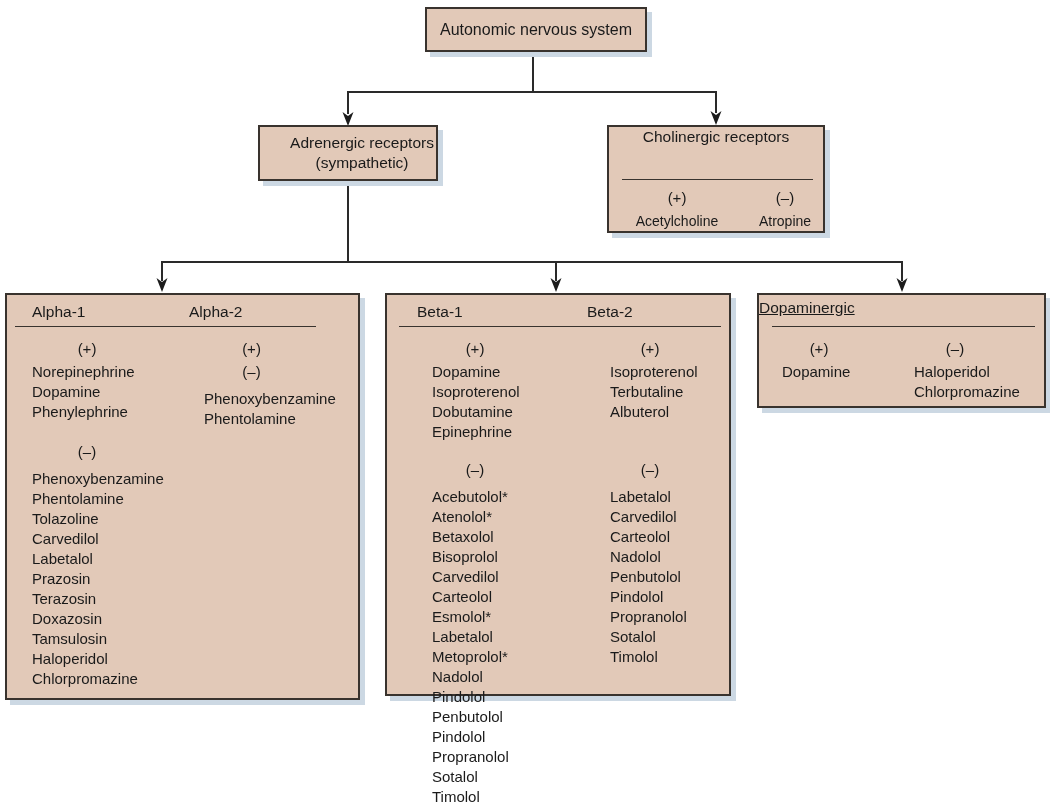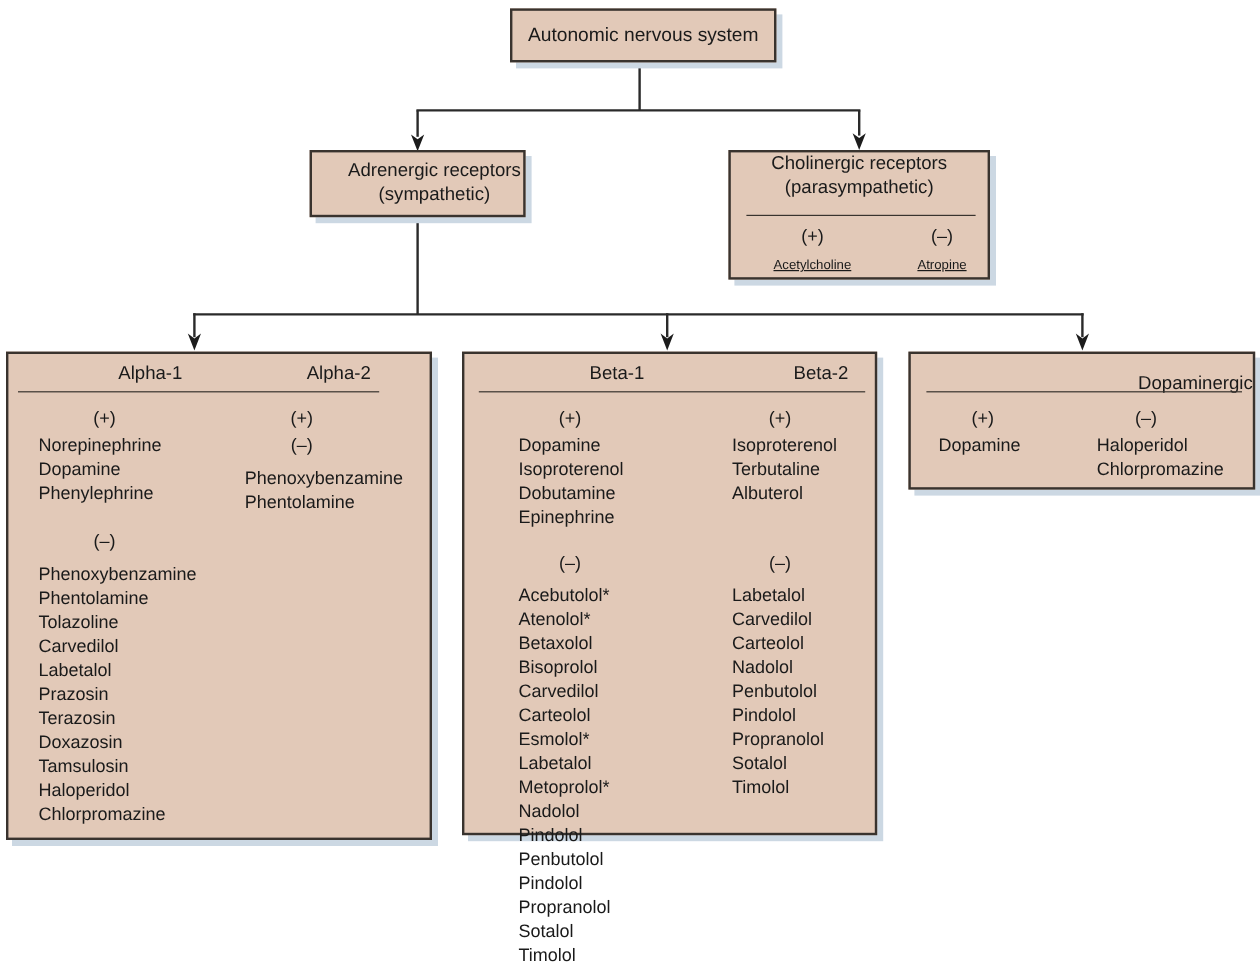--- a/index.html
+++ b/index.html
@@ -7,30 +7,30 @@
           font-family:"Liberation Sans","DejaVu Sans",sans-serif;color:#1a1a1a;}
   svg.connectors{position:absolute;left:0;top:0;z-index:1;}
   svg.connectors .ln{stroke:#2a2a2a;stroke-width:2;fill:none;}
   svg.connectors .ah{fill:#1c1c1c;stroke:none;}
   .box{position:absolute;background:#e2c9b8;border:2px solid #39332e;
        box-shadow:5px 5px 0 #ccd8e3;box-sizing:border-box;z-index:2;}
   .titlebox{display:flex;flex-direction:column;align-items:center;justify-content:center;}
   .tline{font-size:15.5px;line-height:20px;text-align:center;}
   .root-t{font-size:16px;}
   .rule{position:absolute;height:0;border-top:1.6px solid #39332e;}
-  .hdr{position:absolute;text-align:right;font-size:15.5px;line-height:20px;}
+  .hdr{position:absolute;text-align:left;font-size:15.5px;line-height:20px;}
   .col{position:absolute;font-size:15px;line-height:20px;}
   .sign{display:block;text-align:center;height:20px;margin-bottom:3px;}
   .minus{margin-bottom:7px;}
   .w110{width:110px;} .w95{width:95px;} .w86{width:86px;} .w80{width:80px;} .w74{width:74px;} .w82{width:82px;}
   .gap20{margin-top:20px;} .gap18{margin-top:18px;} .gap38{margin-top:38px;}
   .drug{white-space:nowrap;height:20px;}
   .ctrcol{text-align:center;}
   .ctrcol .sign{margin-bottom:3px;}
-  .chol-name{font-size:11px;line-height:20px;text-decoration:underline;}
+  .chol-name{font-size:14px;line-height:20px;}
 </style>
 </head>
 <body>
 
 <div class="canvas">
 
   <svg class="connectors" width="1050" height="811">
     <path class="ln" d="M533 52 V92"></path>
     <path class="ln" d="M347 92 H717"></path>
     <path class="ln" d="M348 92 V114"></path>
@@ -51,21 +51,20 @@
     <div class="tline root-t">Autonomic nervous system</div>
   </div>
 
   <div class="box titlebox" style="left:258px;top:125px;width:180px;height:56px;padding-left:28px;">
     <div class="tline">Adrenergic receptors</div>
     <div class="tline">(sympathetic)</div>
   </div>
 
   <div class="box" style="left:607px;top:125px;width:218px;height:108px;">
     <div class="tline" style="margin-top:0;">Cholinergic receptors</div>
-    <div class="tline">(parasympathetic)</div>
     <div class="rule" style="left:13px;right:10px;top:52px;"></div>
     <div class="col ctrcol" style="left:6px;top:61px;width:124px;">
       <span class="sign">(+)</span>
       <div class="chol-name">Acetylcholine</div>
     </div>
     <div class="col ctrcol" style="left:140px;top:61px;width:72px;">
       <span class="sign">(–)</span>
       <div class="chol-name">Atropine</div>
     </div>
   </div>
@@ -154,21 +153,21 @@
           <div class="drug">Penbutolol</div>
           <div class="drug">Pindolol</div>
           <div class="drug">Propranolol</div>
           <div class="drug">Sotalol</div>
           <div class="drug">Timolol</div>
         </div>
     </div>
   </div>
 
   <div class="box" style="left:757px;top:293px;width:289px;height:115px;">
-    <div class="hdr" style="left:0;top:15px;width:100%;">Dopaminergic</div>
+    <div class="hdr" style="left:0;top:3px;width:100%;text-decoration:underline;">Dopaminergic</div>
     <div class="rule" style="left:13px;right:9px;top:31px;"></div>
     <div class="col" style="left:23px;top:44px;width:120px;">
       <span class="sign w74">(+)</span>
       <div>
           <div class="drug">Dopamine</div>
         </div>
     </div>
     <div class="col" style="left:155px;top:44px;width:130px;">
       <span class="sign w82">(–)</span>
       <div>

